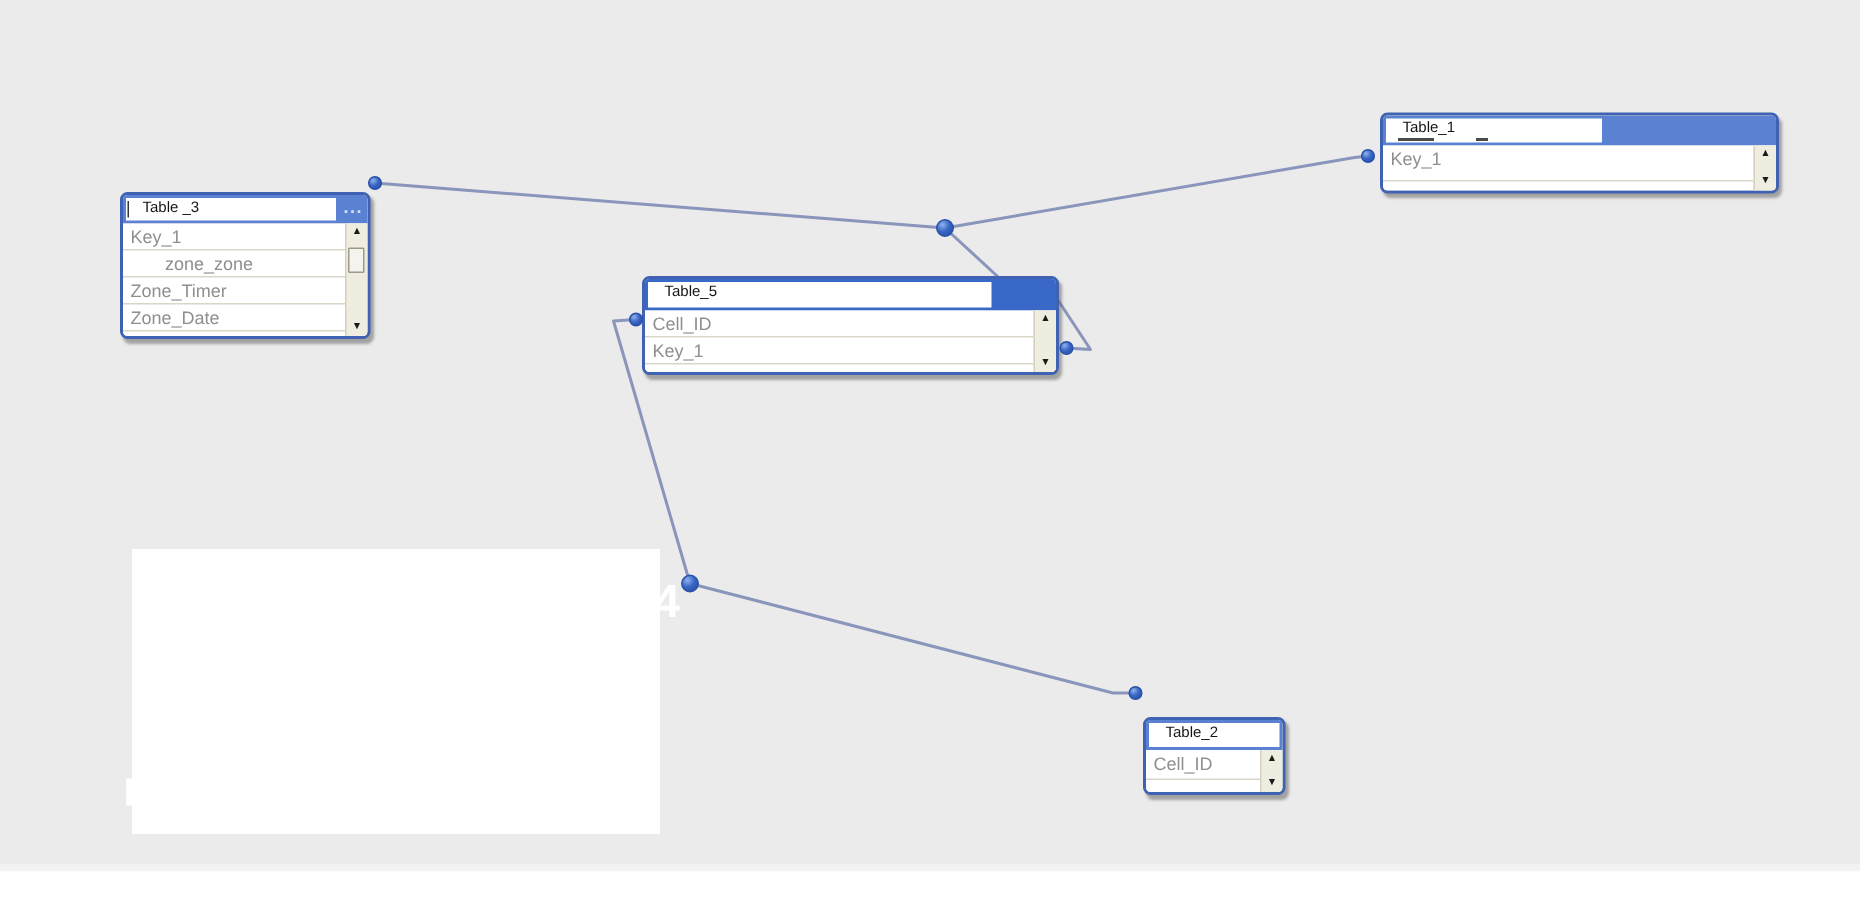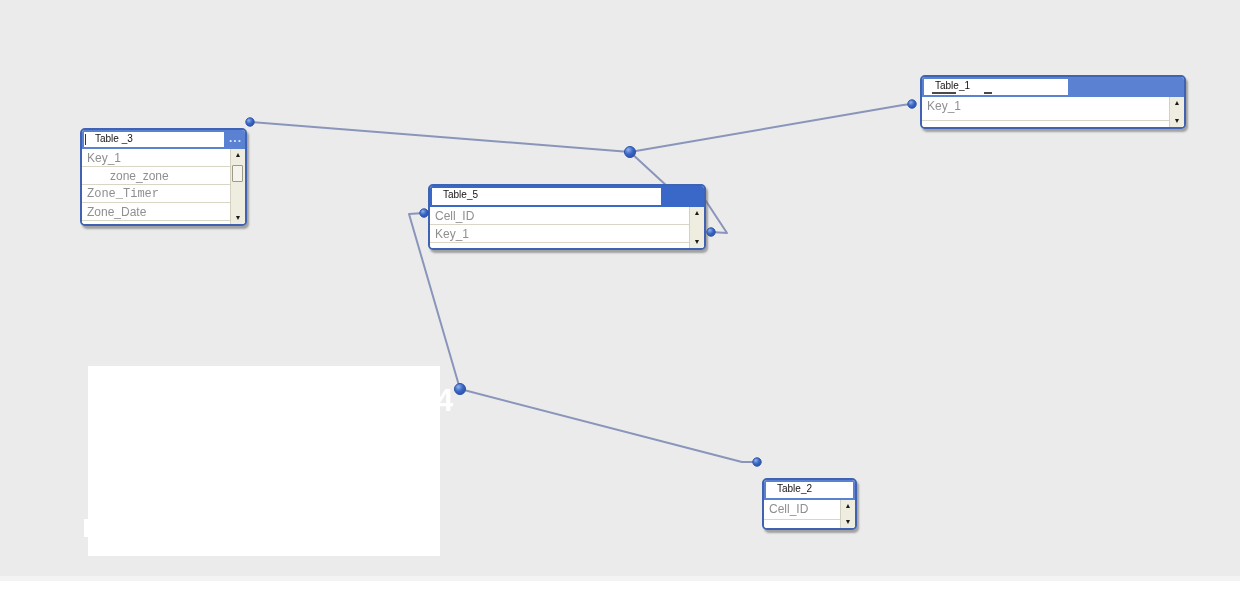--- a/index.html
+++ b/index.html
@@ -45,21 +45,21 @@
 <div id="canvas">
     <div class="tbl" style="left: 80px; top: 96px; width: 167px; height: 98px; margin-top: 32px;">
       <div class="hd" style="height: 19px;">
         <div class="tf" style="width: 140px;">Table _3<span class="caret"></span></div>
         <span class="ell">...</span>
       </div>
       <div class="bd">
         <div class="rows">
           <div class="row" style="height: 18px;">Key_1</div>
           <div class="row" style="height: 18px; padding-left: 28px;">zone_zone</div>
-          <div class="row" style="height: 18px; font-family: Liberation Mono, monospace;">Zone_Timer</div>
+          <div class="row" style="height: 18px;">Zone_Timer</div>
           <div class="row" style="height: 18px;">Zone_Date</div>
         </div>
         <div class="sb">
           <div class="ar">▲</div>
           <div class="th"></div>
           <div class="ar">▼</div>
         </div>
       </div>
     </div>
     <div class="tbl" style="left: 920px; top: 75px; width: 266px; height: 54px;">

